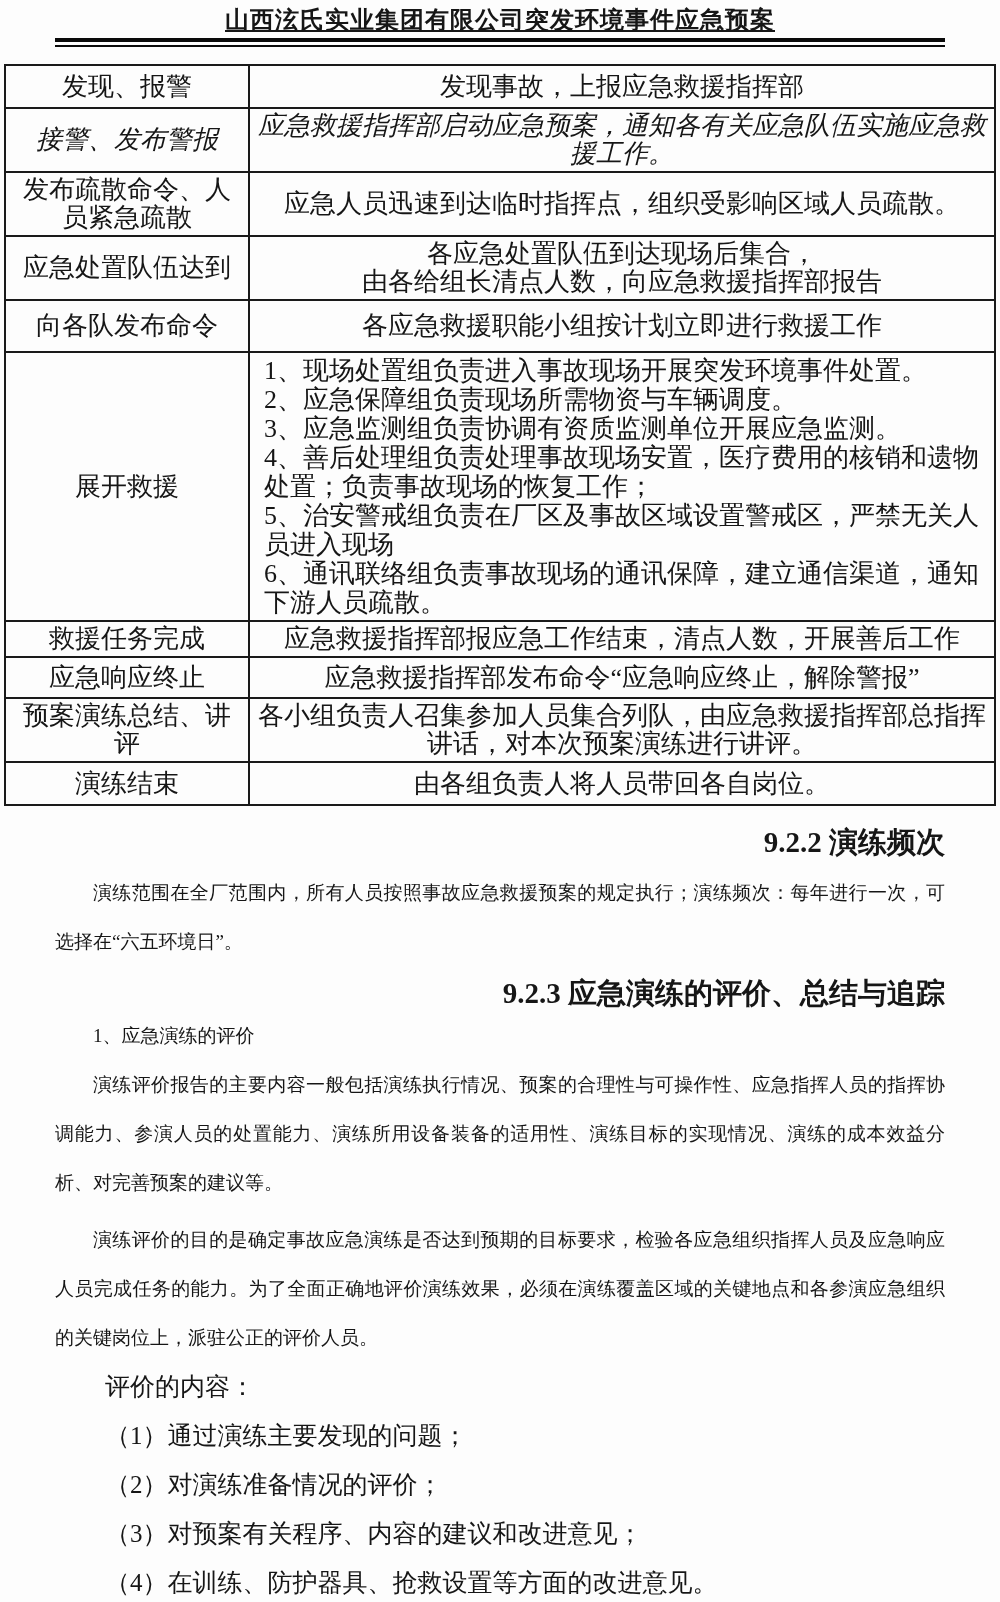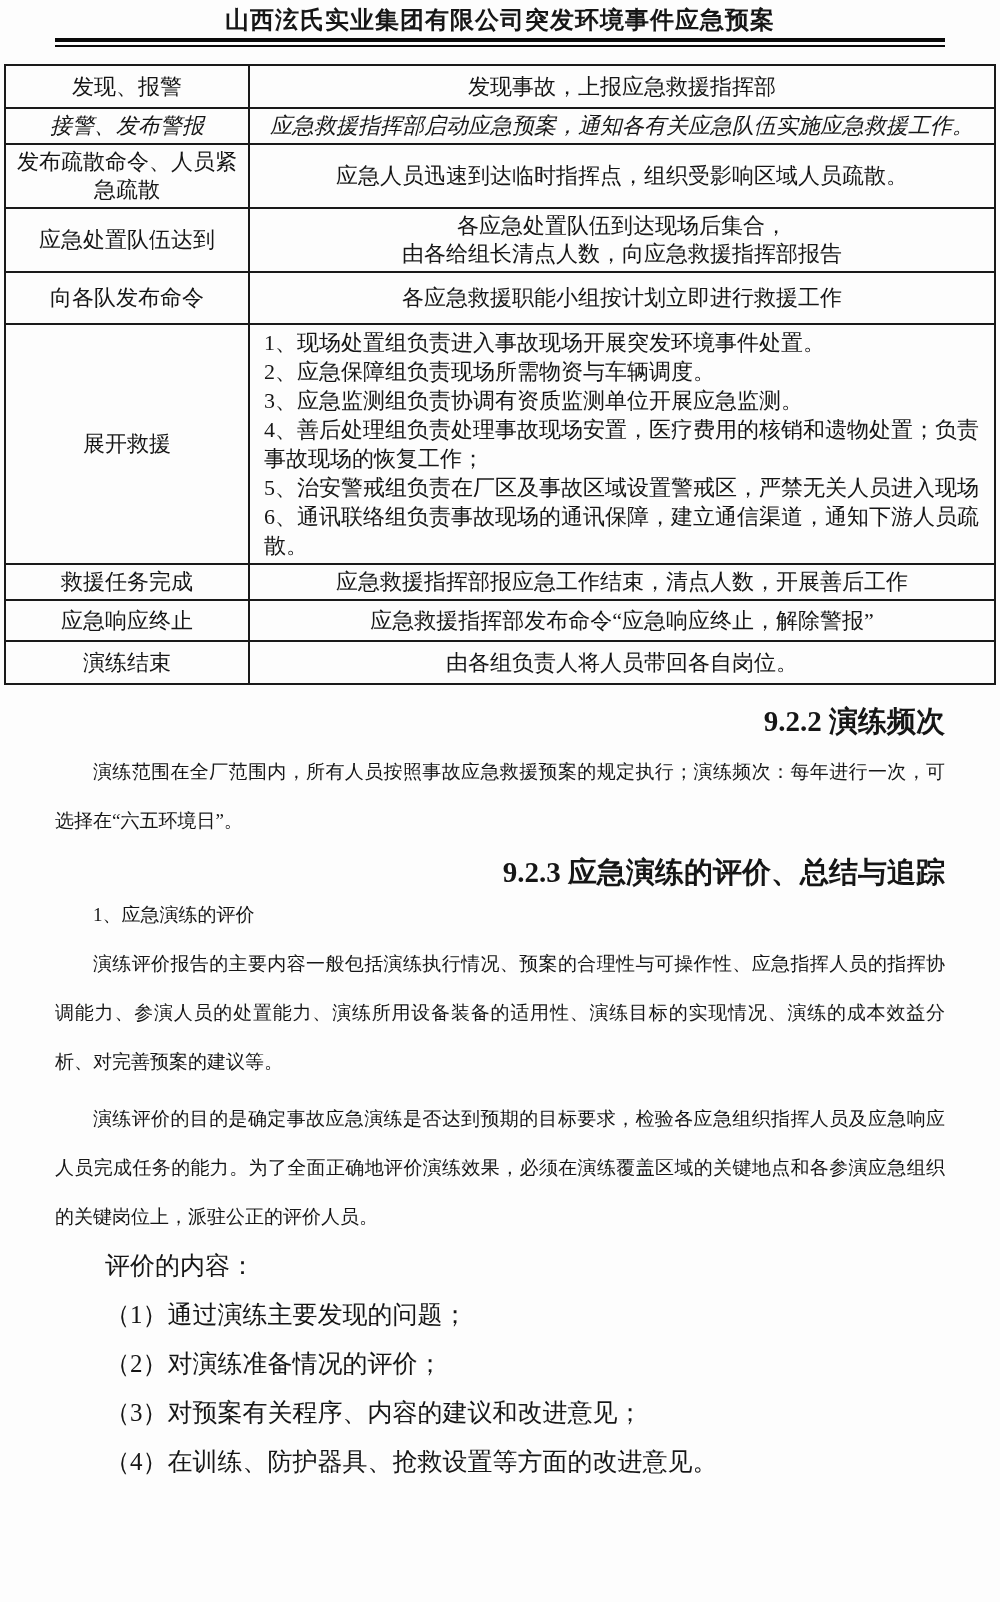--- a/index.html
+++ b/index.html
@@ -17,36 +17,37 @@
     font-family: "Liberation Serif", "DejaVu Serif", serif;
     overflow: hidden;
   }
   .doc-title {
     padding-top: 6px;
     text-align: center;
     font-size: 24px;
     font-weight: 600;
     letter-spacing: 1px;
     line-height: 28px;
+    text-decoration: underline;
   }
   .double-rule {
     margin: 4px 55px 0 55px;
     height: 3px;
     border-top: 4px solid #0a0a0a;
     border-bottom: 2px solid #0a0a0a;
   }
   table.flow-table {
     margin: 17px 4px 0 4px;
     width: 992px;
     border-collapse: collapse;
     table-layout: fixed;
   }
   table.flow-table td {
     border: 2px solid #1a1a1a;
-    font-size: 22px;
+    font-size: 26px;
     line-height: 28px;
     padding: 3px 8px;
     vertical-align: middle;
     overflow: hidden;
   }
   td.stage { text-align: center; }
   td.action { text-align: center; }
   tr.list-row td.action {
     text-align: left;
     line-height: 29px;
@@ -132,20 +133,24 @@
 6、通讯联络组负责事故现场的通讯保障，建立通信渠道，通知下游人员疏散。</td>
       </tr>
       <tr class="h40">
         <td class="stage">救援任务完成</td>
         <td class="action">应急救援指挥部报应急工作结束，清点人数，开展善后工作</td>
       </tr>
       <tr class="h47">
         <td class="stage">应急响应终止</td>
         <td class="action">应急救援指挥部发布命令“应急响应终止，解除警报”</td>
       </tr>
+      <tr class="h55">
+        <td class="stage">预案演练总结、讲评</td>
+        <td class="action">各小组负责人召集参加人员集合列队，由应急救援指挥部总指挥讲话，对本次预案演练进行讲评。</td>
+      </tr>
       <tr class="h43">
         <td class="stage">演练结束</td>
         <td class="action">由各组负责人将人员带回各自岗位。</td>
       </tr>
     </tbody>
   </table>
 
   <div class="section-heading">9.2.2 演练频次</div>
 
   <p class="body-par">演练范围在全厂范围内，所有人员按照事故应急救援预案的规定执行；演练频次：每年进行一次，可选择在“六五环境日”。</p>

